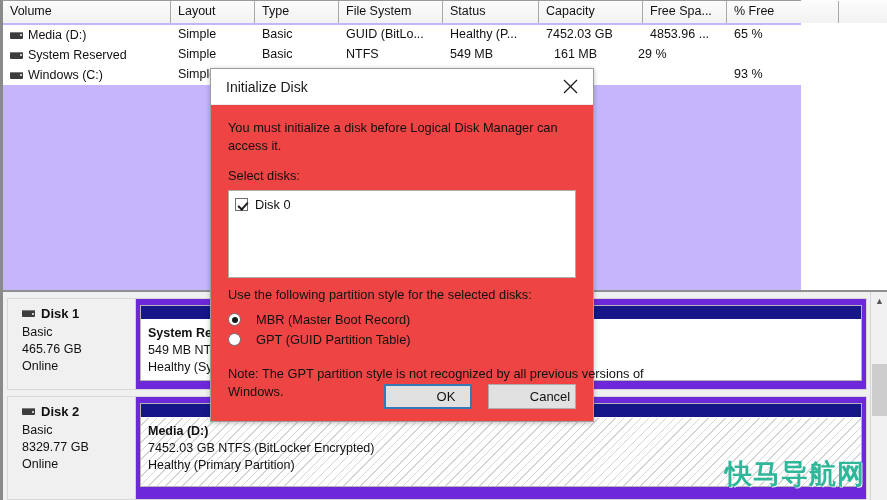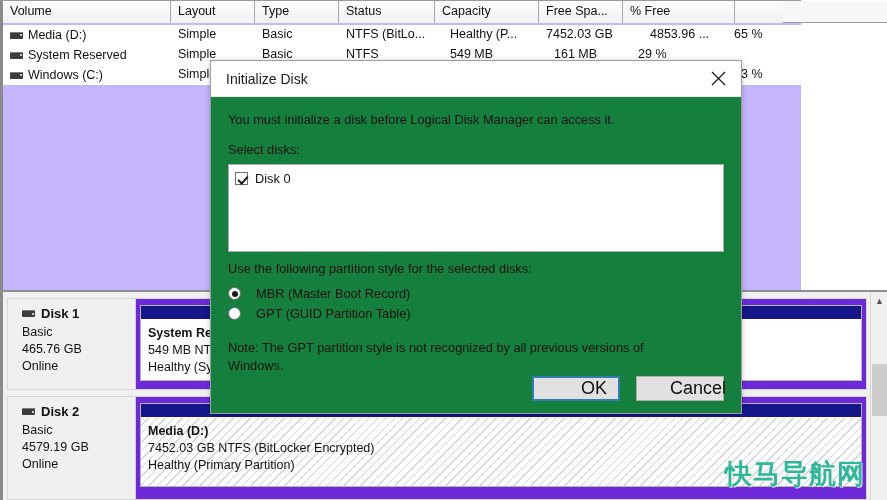--- a/index.html
+++ b/index.html
@@ -171,23 +171,23 @@
   #disk-scroll-thumb {
     position: absolute;
     left: 1px; top: 72px;
     width: 15px; height: 52px;
     background: #cdcdcd;
   }
 
   
   #dialog {
     position: absolute;
-    left: 210px; top: 60px;
-    width: 532px; height: 354px;
-    background: #15803d;
+    left: 210px; top: 68px;
+    width: 384px; height: 354px;
+    background: #ef4444;
     border: 1px solid #9e9e9e;
     box-shadow: 0 1px 5px rgba(0,0,0,0.25);
   }
   #dialog-titlebar {
     position: relative;
     height: 36px;
     background: #ffffff;
     border-bottom: 1px solid #ececec;
   }
   #dialog-title {
@@ -274,21 +274,21 @@
   }
   #note-text { margin-top: 18px; width: 430px; }
   #dialog-buttons {
     position: absolute;
     right: 17px; bottom: 14px;
     display: flex;
     gap: 16px;
   }
   .dlg-btn {
     width: 88px; height: 25px;
-    font-size: 18px;
+    font-size: 13px;
     color: #111;
     background: #e1e1e1;
     border: 1px solid #adadad;
     display: flex;
     align-items: center;
     justify-content: center;
     cursor: pointer;
     font-family: "Liberation Sans", sans-serif;
     padding-left: 36px;
   }
@@ -313,35 +313,36 @@
 </head>
 <body>
 
 <div id="root">
 
   <div id="volume-pane">
     <div id="volume-header">
       <div class="vh-cell" style="width:168px">Volume</div>
       <div class="vh-cell" style="width:84px">Layout</div>
       <div class="vh-cell" style="width:84px">Type</div>
+      <div class="vh-cell" style="width:104px">File System</div>
       <div class="vh-cell" style="width:96px">Status</div>
       <div class="vh-cell" style="width:104px">Capacity</div>
       <div class="vh-cell" style="width:84px">Free Spa...</div>
       <div class="vh-cell" style="width:112px">% Free</div>
       <div class="vh-cell" style="width:48px;border-right:none"></div>
     </div>
 
     <div class="vrow" style="top:24px">
       <div class="vc vol-name" style="width:168px">
         <span class="drive-icon"></span>
         <span>Media (D:)</span>
       </div>
       <div class="vc" style="width:84px">Simple</div>
       <div class="vc" style="width:84px">Basic</div>
-      <div class="vc" style="width:104px">NTFS (BitLo...</div>
+      <div class="vc" style="width:104px">GUID (BitLo...</div>
       <div class="vc" style="width:96px">Healthy (P...</div>
       <div class="vc" style="width:104px">7452.03 GB</div>
       <div class="vc" style="width:84px">4853.96 ...</div>
       <div class="vc" style="width:112px">65 %</div>
     </div>
 
     <div class="vrow" style="top:44px">
       <div class="vc vol-name" style="width:168px">
         <span class="drive-icon"></span>
         <span>System Reserved</span>
@@ -393,21 +394,21 @@
       </div>
     </div>
 
     <div class="disk-row" style="top:104px;height:104px">
       <div class="disk-info">
         <div class="disk-title">
           <span class="drive-icon"></span>
           <span>Disk 2</span>
         </div>
         <div class="disk-meta">Basic</div>
-        <div class="disk-meta">4579.19 GB</div>
+        <div class="disk-meta">8329.77 GB</div>
         <div class="disk-meta">Online</div>
       </div>
       <div class="disk-vols">
         <div class="vol-box" style="height:84px">
           <div class="vol-topbar" style="background: rgb(22, 22, 137);"></div>
           <div class="vol-body hatched" style="height:69px">
             <div class="vol-label">Media  (D:)</div>
             <div>7452.03 GB NTFS (BitLocker Encrypted)</div>
             <div>Healthy (Primary Partition)</div>
           </div>

